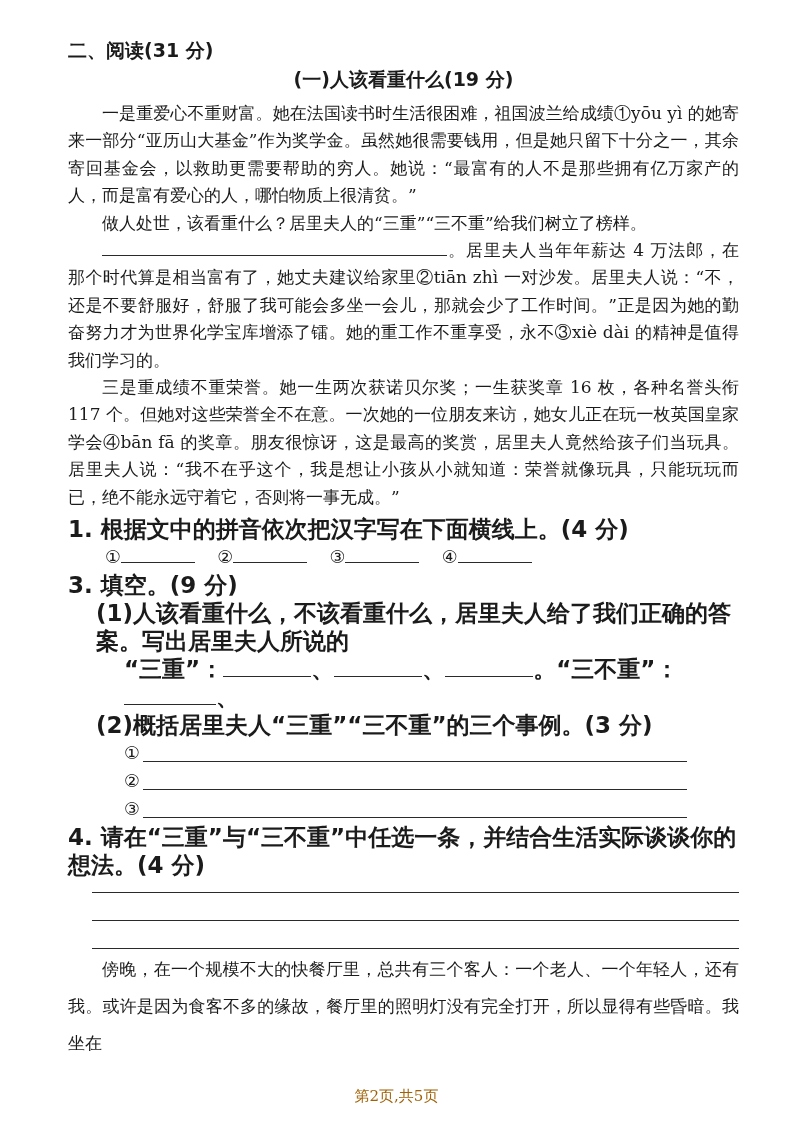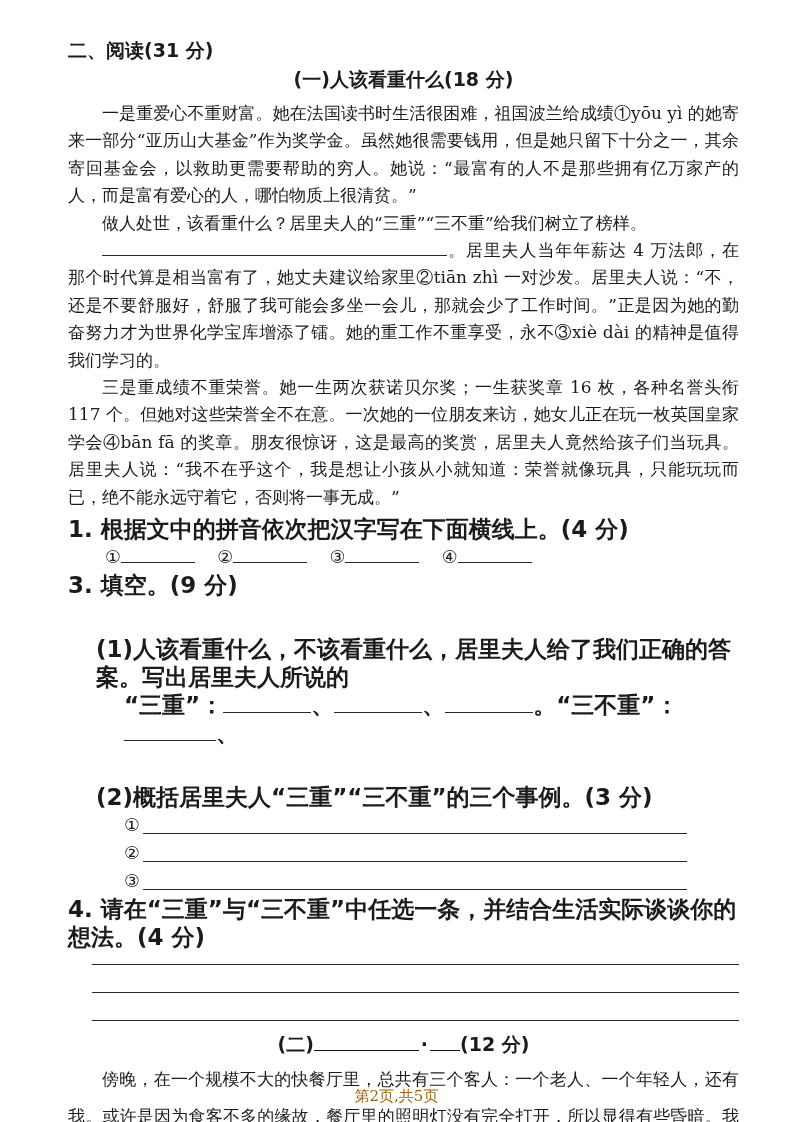--- a/index.html
+++ b/index.html
@@ -38,21 +38,21 @@
   }
   .w345 { width:345px; }
   .w88  { width:88px; }
   .w92  { width:92px; }
   .w74  { width:74px; }
   .w105 { width:105px; }
   .w30  { width:30px; }
 
   .q { font-size:23px; font-weight:bold; line-height:28px; }
   .q-first { margin-top:4px; }
-  .q-sub  { margin-left:28px;margin-top:36px; }
+  .q-sub  { margin-left:28px; }
   .q-sub2 { margin-left:56px; }
 
   .q1-blanks { margin-left:37px; line-height:28px; font-size:17.5px; }
   .q1-item { display:inline-block; margin-right:17px; }
   .circled { font-weight:normal; font-size:17.5px; }
 
   .item-line {
     margin-left:56px; margin-right:52px;
     display:flex; align-items:flex-end;
     line-height:28px; font-size:17.5px; height:28px;
@@ -76,21 +76,21 @@
   }
 </style>
 </head>
 <body>
 
 <div class="page">
   <div class="content">
 
     <div class="section-heading">二、阅读(31 分)</div>
 
-    <div class="center-title">(一)人该看重什么(18 分)</div>
+    <div class="center-title">(一)人该看重什么(19 分)</div>
 
     <div class="passage-block">
       <p class="passage indent">一是重爱心不重财富。她在法国读书时生活很困难，祖国波兰给成绩①yōu yì 的她寄来一部分“亚历山大基金”作为奖学金。虽然她很需要钱用，但是她只留下十分之一，其余寄回基金会，以救助更需要帮助的穷人。她说：“最富有的人不是那些拥有亿万家产的人，而是富有爱心的人，哪怕物质上很清贫。”</p>
       <p class="passage indent">做人处世，该看重什么？居里夫人的“三重”“三不重”给我们树立了榜样。</p>
       <p class="passage indent"><span class="blank w345"></span><span>。居里夫人当年年薪达 4 万法郎，在那个时代算是相当富有了，她丈夫建议给家里②tiān zhì 一对沙发。居里夫人说：“不，还是不要舒服好，舒服了我可能会多坐一会儿，那就会少了工作时间。”正是因为她的勤奋努力才为世界化学宝库增添了镭。她的重工作不重享受，永不③xiè dài 的精神是值得我们学习的。</span></p>
       <p class="passage indent">三是重成绩不重荣誉。她一生两次获诺贝尔奖；一生获奖章 16 枚，各种名誉头衔 117 个。但她对这些荣誉全不在意。一次她的一位朋友来访，她女儿正在玩一枚英国皇家学会④bān fā 的奖章。朋友很惊讶，这是最高的奖赏，居里夫人竟然给孩子们当玩具。居里夫人说：“我不在乎这个，我是想让小孩从小就知道：荣誉就像玩具，只能玩玩而已，绝不能永远守着它，否则将一事无成。”</p>
     </div>
 
     <div class="q q-first">1. 根据文中的拼音依次把汉字写在下面横线上。(4 分)</div>
 
@@ -123,20 +123,19 @@
         <span class="circled">③</span>
         <span class="line-grow"></span>
       </div>
 
     <div class="q">4. 请在“三重”与“三不重”中任选一条，并结合生活实际谈谈你的想法。(4 分)</div>
 
     <div class="answer-line first"></div>
     <div class="answer-line next"></div>
     <div class="answer-line next"></div>
 
-    <div class="center-title title2"><span>(二)</span><span class="blank w105"></span><span class="dot">·</span><span class="blank w30"></span><span>(12 分)</span></div>
 
     <p class="passage passage2 indent">傍晚，在一个规模不大的快餐厅里，总共有三个客人：一个老人、一个年轻人，还有我。或许是因为食客不多的缘故，餐厅里的照明灯没有完全打开，所以显得有些昏暗。我坐在</p>
 
   </div>
 
   <div class="footer">第2页,共5页</div>
 </div>
 
 </body></html>

